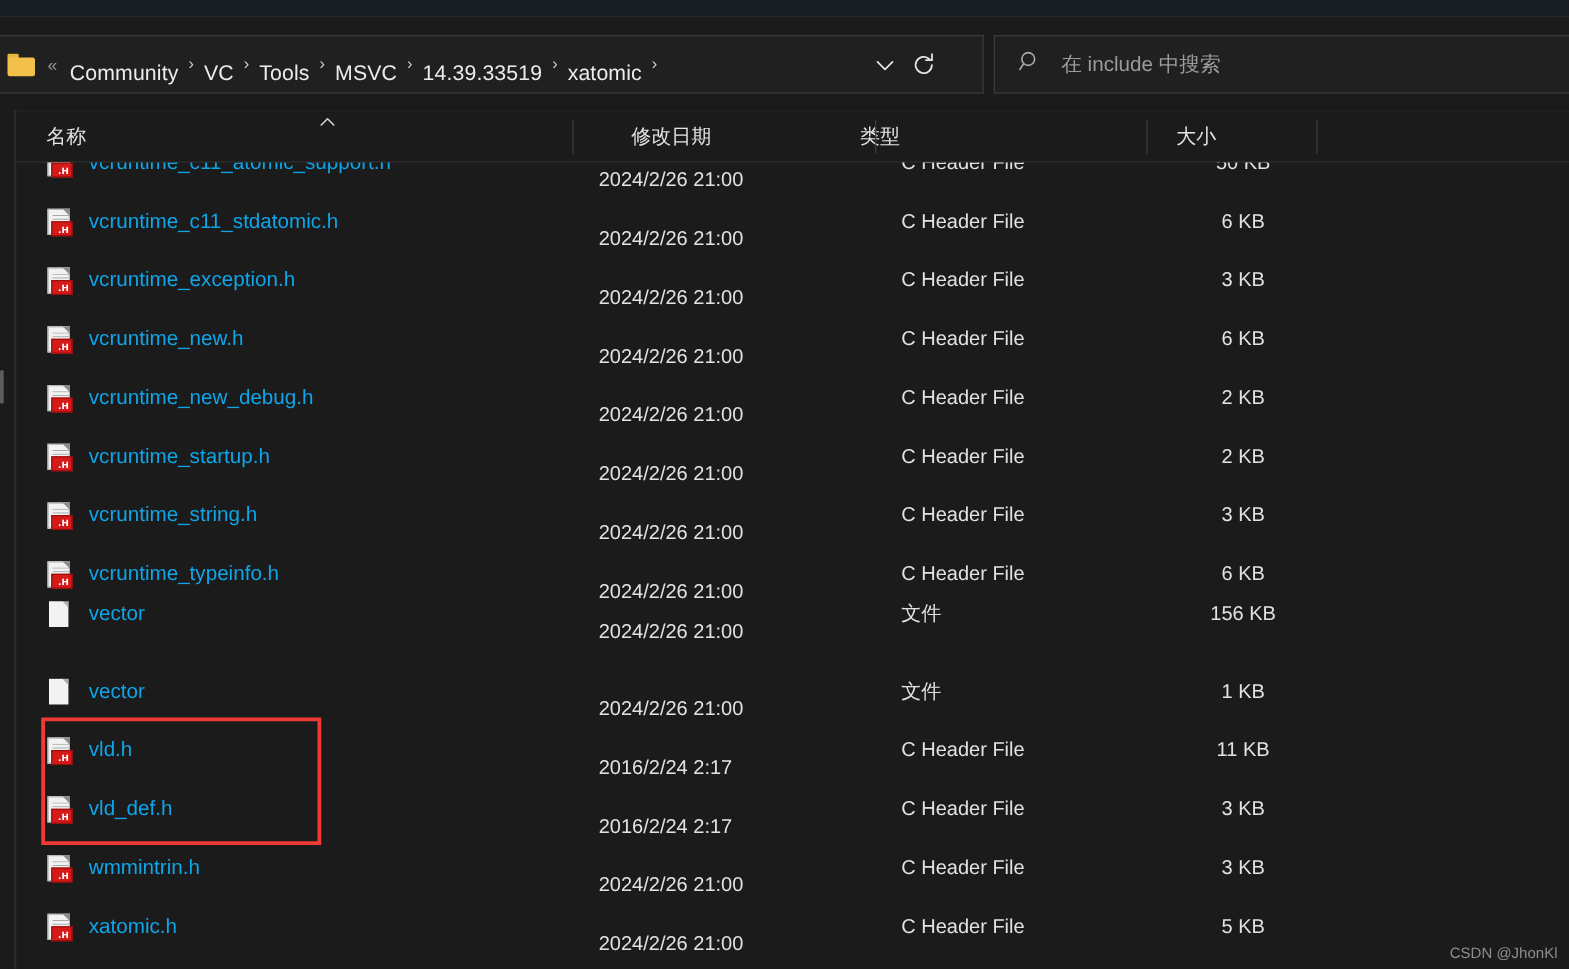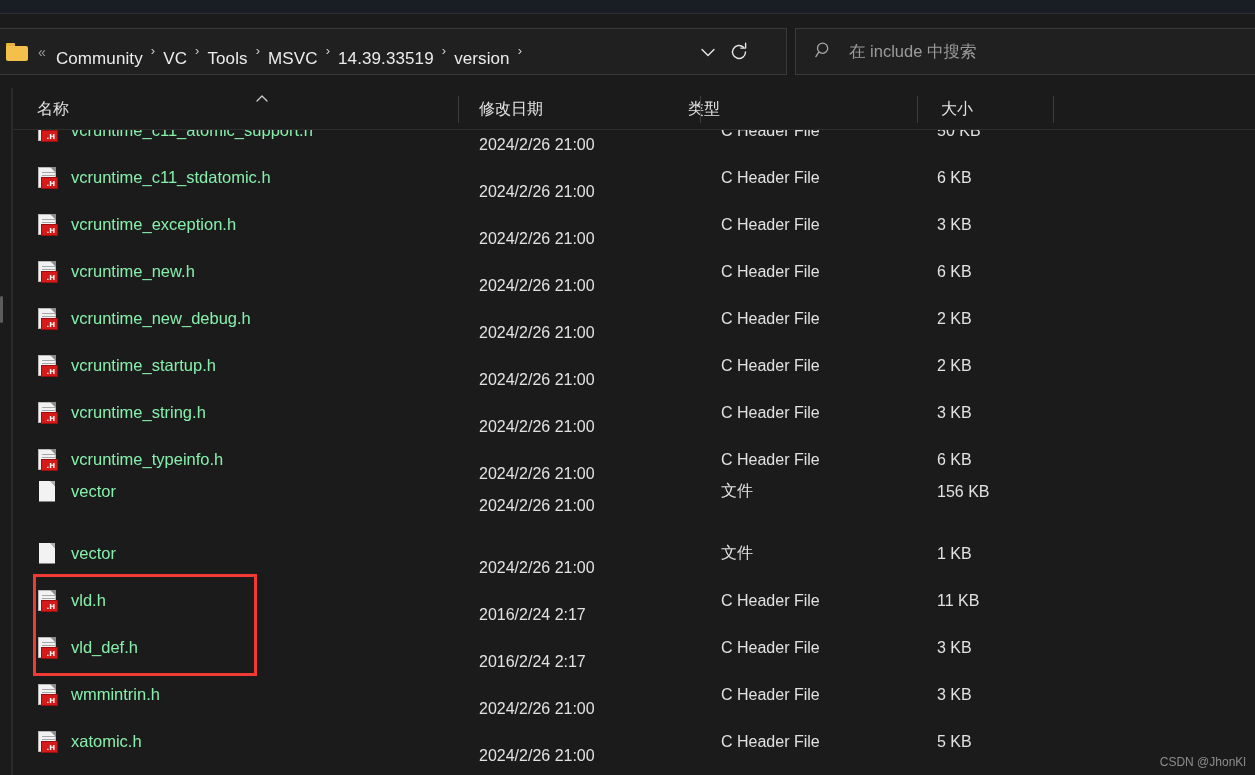--- a/index.html
+++ b/index.html
@@ -115,23 +115,23 @@
     position: absolute; left: 13px; top: 130px; width: 1242px; height: 645px;
     overflow: hidden;
   }
   .row {
     position: absolute; left: 0; width: 1242px; height: 47px;
     display: flex; align-items: center;
   }
   .c-name  { position: absolute; left: 24px; display: flex; align-items: center; }
   .c-date  { position: absolute; left: 466px; color: #e2e2e2; font-size: 16px; margin-top: 28px; }
   .c-type  { position: absolute; left: 708px; color: #e2e2e2; font-size: 16px; }
-  .c-size  { position: absolute; left: 924px; width: 115px; text-align: left;
+  .c-size  { position: absolute; left: 924px; width: 115px; text-align: center;
              color: #e2e2e2; font-size: 16px; }
-  .fname   { color: #86efac; font-size: 16.5px; white-space: nowrap; }
+  .fname   { color: #0ea5e9; font-size: 16.5px; white-space: nowrap; }
 
   
   .ico { width: 22px; height: 24px; position: relative; margin-right: 12px; flex: none; }
   .ico-doc {
     position: absolute; left: 1px; top: 1px; width: 18px; height: 21px;
     background: #f2f2f2; border: 1px solid #b9b9b9;
   }
   .ico-doc::after {
     content: ""; position: absolute; right: -1px; top: -1px;
     border-left: 6px solid transparent; border-top: 6px solid #8c8c8c;
@@ -196,21 +196,21 @@
 
       <span class="crumb">Tools</span>
       <span class="crumb-sep">›</span>
 
       <span class="crumb">MSVC</span>
       <span class="crumb-sep">›</span>
 
       <span class="crumb">14.39.33519</span>
       <span class="crumb-sep">›</span>
 
-      <span class="crumb">version</span>
+      <span class="crumb">xatomic</span>
       <span class="crumb-sep">›</span>
     </span>
   </div>
 
   <span class="addr-chevron">
     <svg width="24" height="24" viewBox="0 0 24 24" fill="none" stroke="#e6e6e6" stroke-width="1.4" stroke-linecap="round" stroke-linejoin="round">
       <polyline points="6,9.5 12,15.5 18,9.5"></polyline>
     </svg>
   </span>
 
@@ -232,21 +232,21 @@
   </div>
 </div>
 
 <div class="left-rail"></div>
 <div class="rail-divider"></div>
 <div class="rail-handle"></div>
 
 <div class="hdr-top-line"></div>
 <div class="hdr">
   <div class="hdr-cell" style="left:24px;">名称</div>
-  <div class="hdr-cell" style="left:466px;">修改日期</div>
+  <div class="hdr-cell" style="left:492px;">修改日期</div>
   <div class="hdr-cell" style="left:675px;">类型</div>
   <div class="hdr-cell" style="left:928px;">大小</div>
 </div>
 <div class="hdr-sep" style="left:458px;"></div>
 <div class="hdr-sep" style="left:700px;"></div>
 <div class="hdr-sep" style="left:917px;"></div>
 <div class="hdr-sep" style="left:1053px;"></div>
 <span class="sort-caret">
   <svg width="28" height="12" viewBox="0 0 28 12" fill="none" stroke="#cfcfcf" stroke-width="1.3" stroke-linecap="round" stroke-linejoin="round">
     <polyline points="9,9 14,4 19,9"></polyline>

